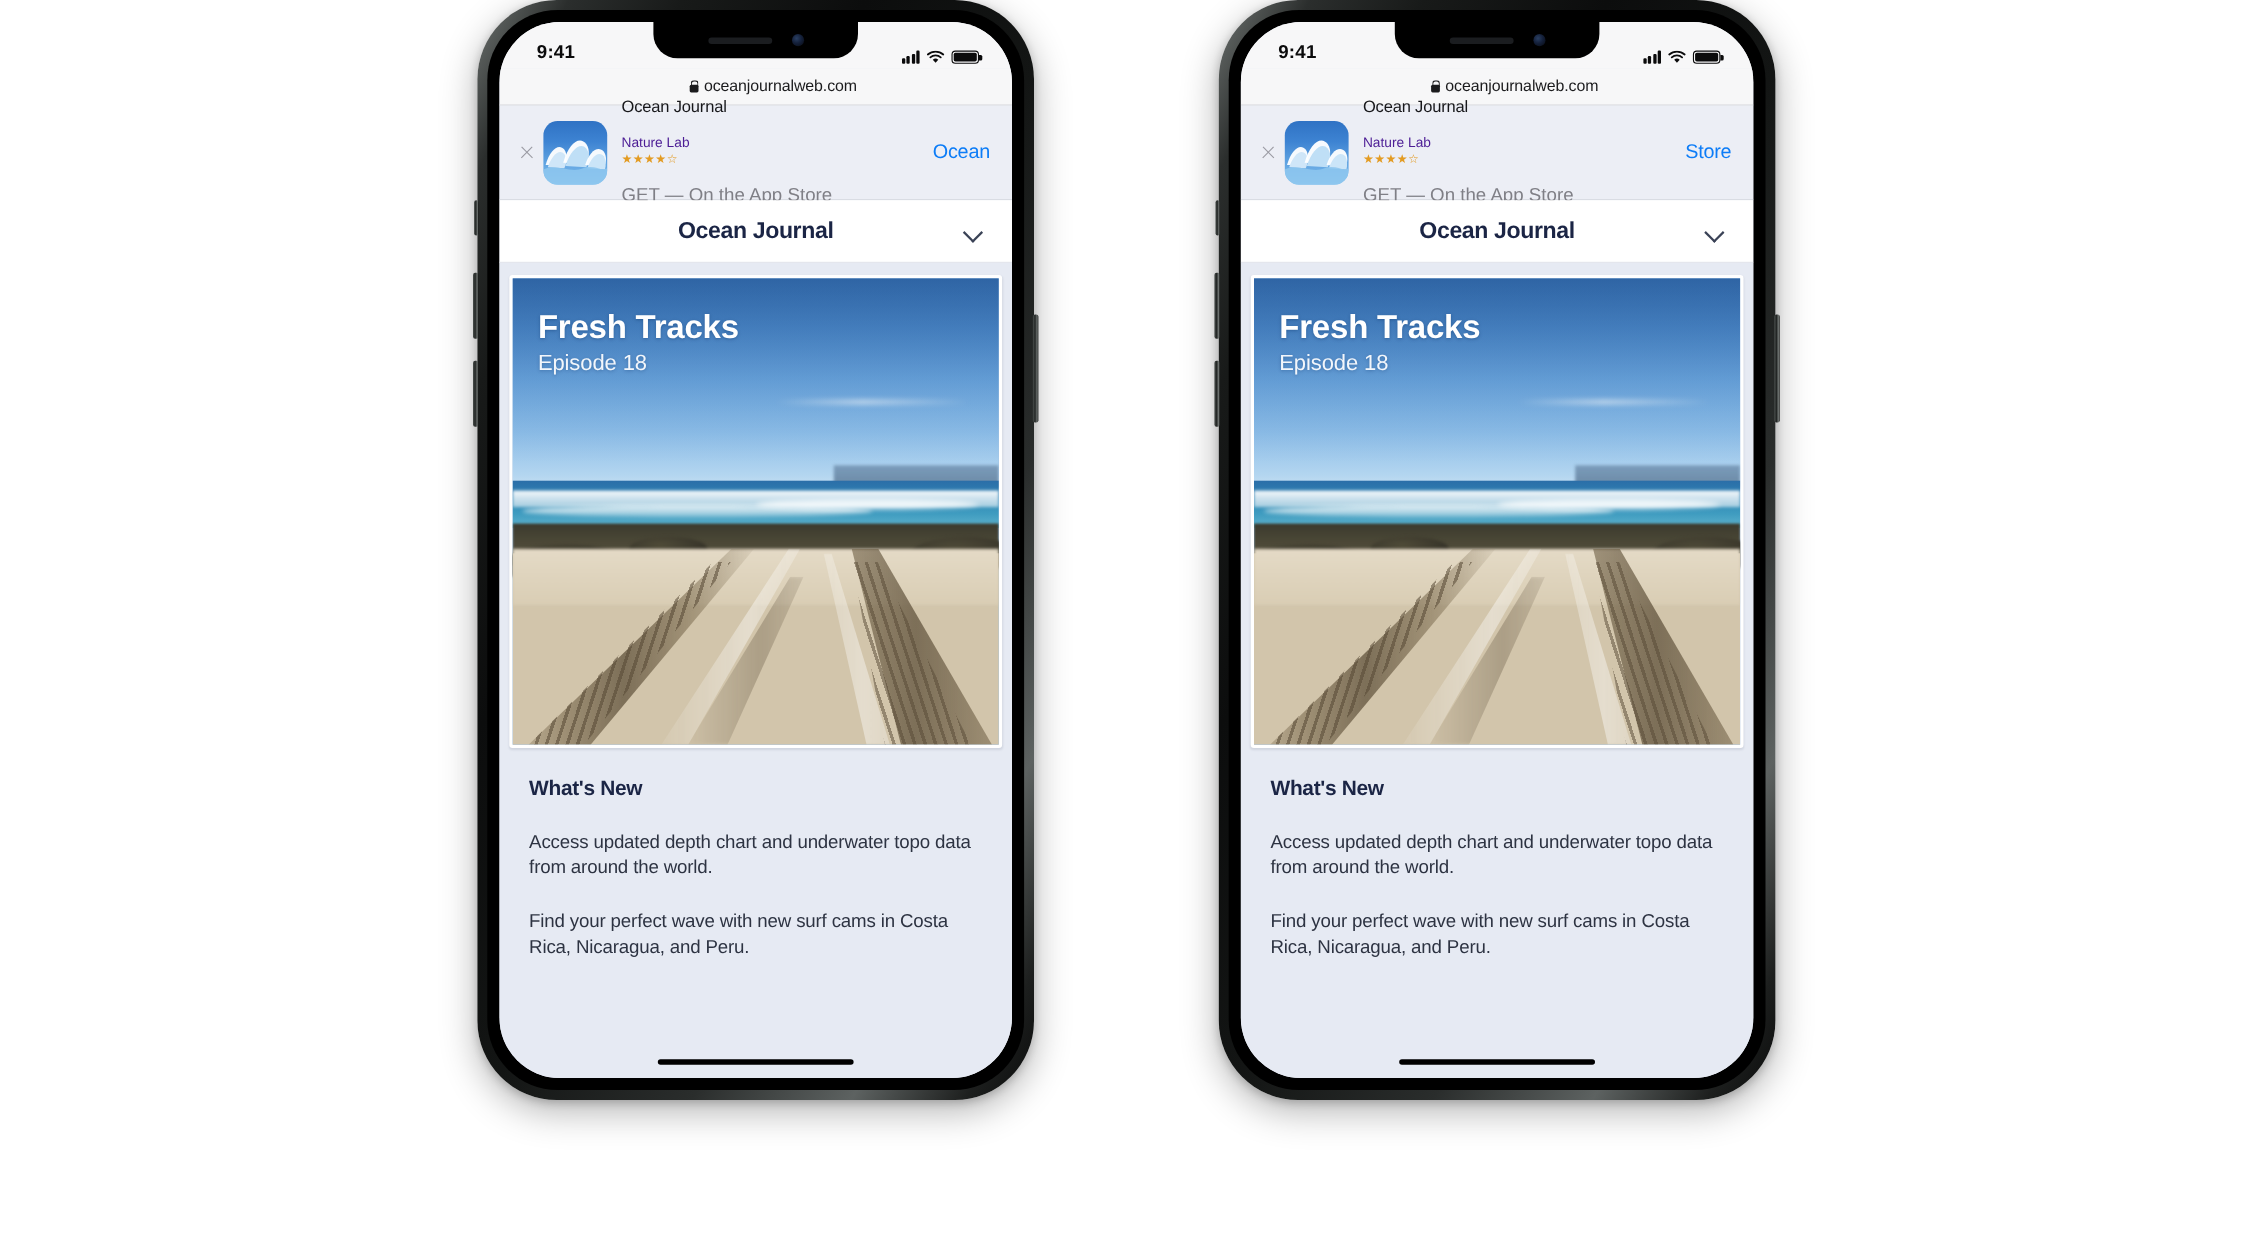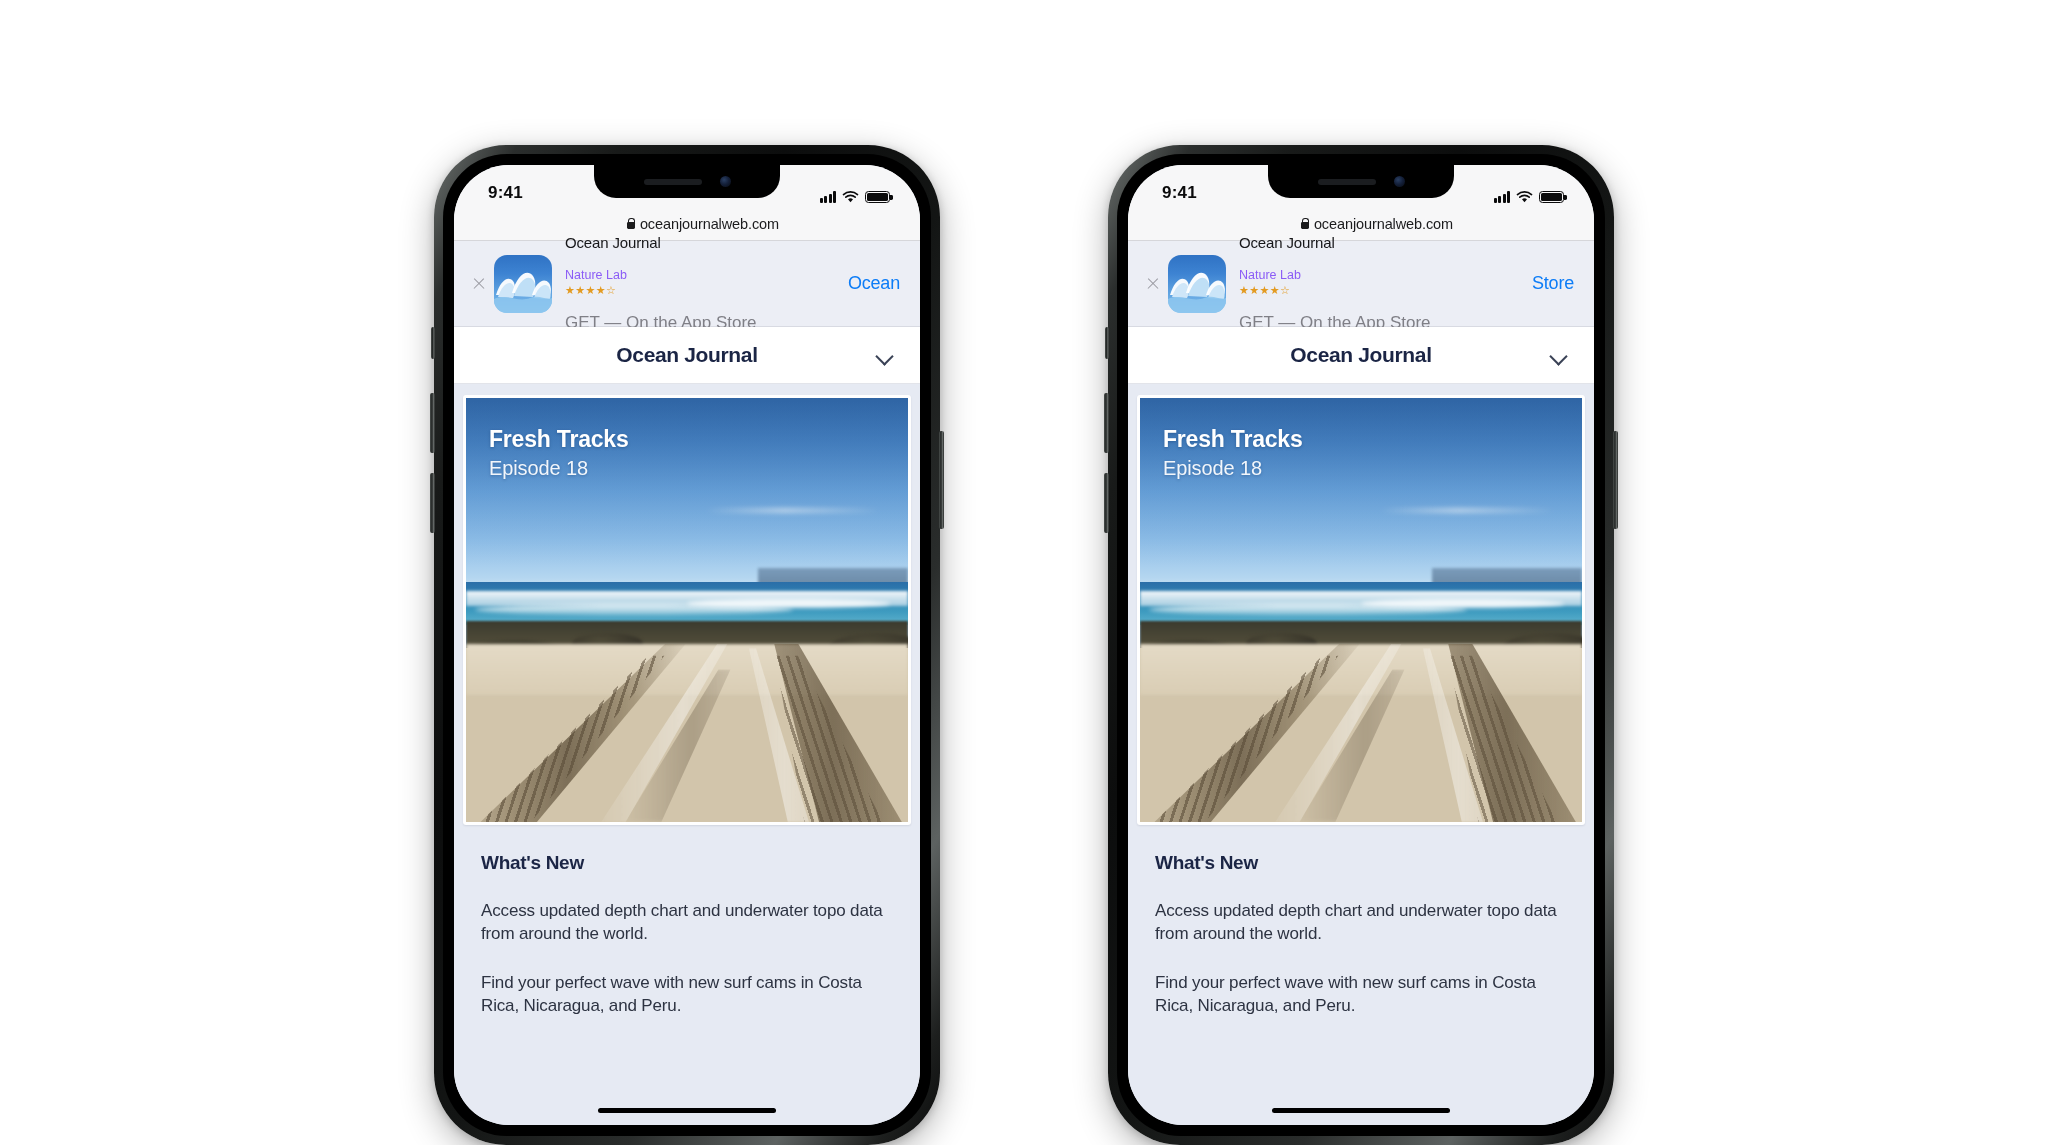--- a/index.html
+++ b/index.html
@@ -7,21 +7,21 @@
     width: 2048px; height: 1145px;
     background: #ffffff;
     font-family: "Liberation Sans", sans-serif;
     overflow: hidden;
   }
   .stage {
     position: relative;
     width: 2048px; height: 1145px;
     display: flex;
     justify-content: center;
-    align-items: flex-end;
+    align-items: flex-start;
     gap: 168px;
     background: #ffffff;
   }
 
   
   .phone {
     position: relative;
     width: 506px;
     height: 1000px;
     flex: 0 0 auto;
@@ -192,21 +192,21 @@
   .app-icon svg { position:absolute; inset:0; width:100%; height:100%; display:block; }
 
   .banner-info { flex: 1 1 auto; min-width: 0; line-height: 1.18; }
   .banner-title {
     font-size: 15px;
     color: #17171a;
     letter-spacing: -.15px;
   }
   .banner-dev {
     font-size: 12.5px;
-    color: #8b5cf6;
+    color: #4c1d95;
     margin-top: 16px;
   }
   .banner-stars {
     font-size: 11px;
     color: #e39b22;
     letter-spacing: .4px;
     margin-top: 1px;
     line-height: 1.25;
   }
   .banner-store {
@@ -416,21 +416,21 @@
   .hero-fade {
     position:absolute; inset:0;
     background: linear-gradient(180deg, rgba(10,40,80,.30) 0%, rgba(10,40,80,.06) 22%, rgba(0,0,0,0) 40%);
   }
   .hero-text {
     position: absolute;
     left: 23px; top: 28px;
     z-index: 5;
   }
   .hero-title {
-    font-size: 23px;
+    font-size: 30px;
     font-weight: bold;
     color: #ffffff;
     letter-spacing: -.2px;
     text-shadow: 0 1px 3px rgba(0,40,90,.35);
   }
   .hero-sub {
     font-size: 20px;
     color: #f2f6fb;
     margin-top: 4px;
     letter-spacing: -.1px;

